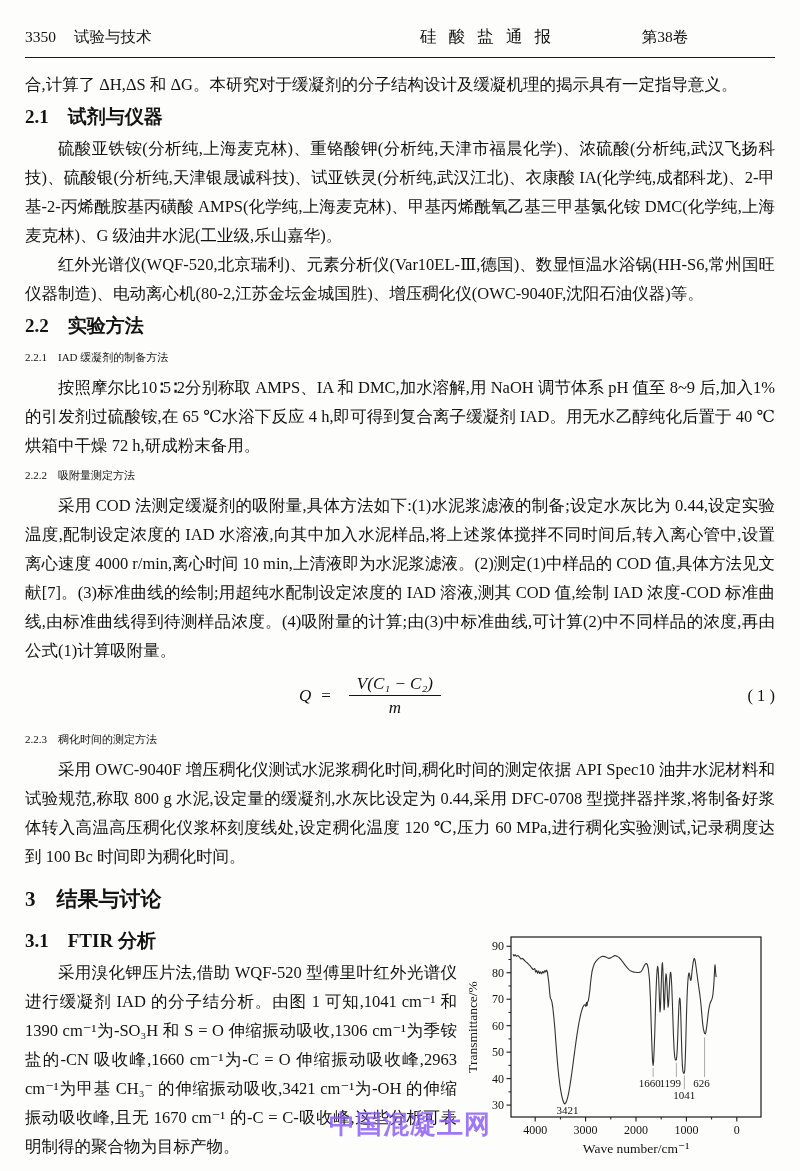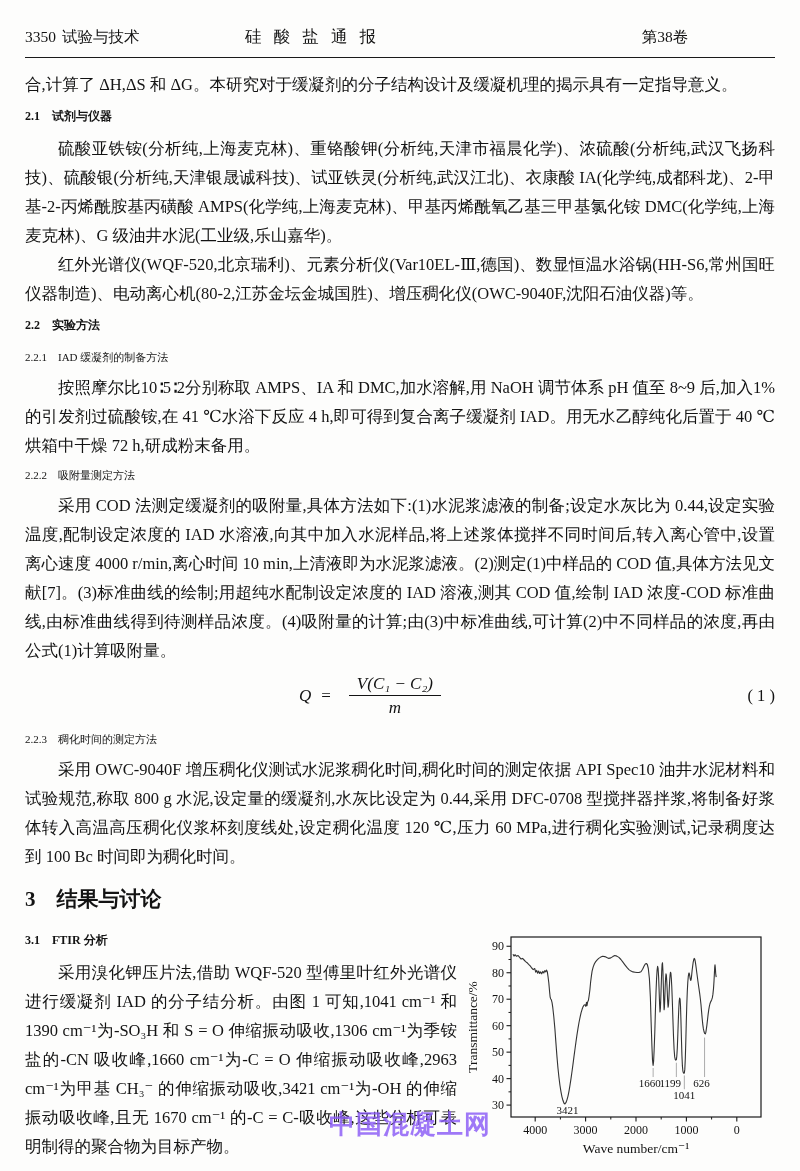--- a/index.html
+++ b/index.html
@@ -9,28 +9,28 @@
     margin:0 auto;
     background:#fdfdfc;
     color:#131313;
     font-family:"Liberation Serif","DejaVu Serif",serif;
     font-size:16.5px;
     line-height:29px;
     overflow:hidden;
   }
   #content{padding:20px 25px 0 25px;}
   .hdr{display:flex;align-items:baseline;font-size:15.5px;padding:2px 0 6px 0;}
-  .hdr .left{width:220px;display:flex;gap:6px;}
-  .hdr .center{flex:1;text-align:left;letter-spacing:4px;font-size:16.5px;}
+  .hdr .left{width:220px;display:flex;gap:18px;}
+  .hdr .center{flex:1;text-align:right;letter-spacing:4px;font-size:16.5px;}
   .hdr .right{width:220px;text-align:center;}
   .hdr-rule{border:none;border-top:1.8px solid #1a1a1a;margin:0 0 12px 0;}
   p{margin:0;text-align:justify;}
   .indent{text-indent:2em;}
   h2.sec{font-size:21px;font-weight:bold;margin:15px 0 11px 0;line-height:26px;}
-  h3.sub{font-size:12px;font-weight:bold;margin:3px 0 3px 0;line-height:29px;}
+  h3.sub{font-size:19px;font-weight:bold;margin:3px 0 3px 0;line-height:29px;}
   h4.subsub{font-size:11px;font-weight:normal;margin:1px 0 1px 0;line-height:29px;}
   .var{font-style:italic;font-family:"Liberation Serif",serif;}
   .formula-row{display:flex;align-items:center;margin:8px 0 6px 0;}
   .formula-row .fspacer{flex:1;}
   .formula-center{display:flex;align-items:center;gap:10px;font-size:17px;}
   .frac{display:inline-block;text-align:center;vertical-align:middle;line-height:1.25;margin-left:8px;}
   .frac .num{display:block;border-bottom:1.2px solid #131313;padding:0 8px 1px 8px;}
   .frac .den{display:block;padding-top:1px;}
   .eqnum{width:60px;text-align:right;}
   .columns{display:flex;gap:8px;margin-top:2px;}
@@ -65,21 +65,21 @@
     <p>合,计算了 ΔH,ΔS 和 ΔG。本研究对于缓凝剂的分子结构设计及缓凝机理的揭示具有一定指导意义。</p>
 
 
     <h3 class="sub">2.1　试剂与仪器</h3>
     <p class="indent">硫酸亚铁铵(分析纯,上海麦克林)、重铬酸钾(分析纯,天津市福晨化学)、浓硫酸(分析纯,武汉飞扬科技)、硫酸银(分析纯,天津银晟诚科技)、试亚铁灵(分析纯,武汉江北)、衣康酸 IA(化学纯,成都科龙)、2-甲基-2-丙烯酰胺基丙磺酸 AMPS(化学纯,上海麦克林)、甲基丙烯酰氧乙基三甲基氯化铵 DMC(化学纯,上海麦克林)、G 级油井水泥(工业级,乐山嘉华)。</p>
     <p class="indent">红外光谱仪(WQF-520,北京瑞利)、元素分析仪(Var10EL-Ⅲ,德国)、数显恒温水浴锅(HH-S6,常州国旺仪器制造)、电动离心机(80-2,江苏金坛金城国胜)、增压稠化仪(OWC-9040F,沈阳石油仪器)等。</p>
 
     <h3 class="sub">2.2　实验方法</h3>
 
     <h4 class="subsub">2.2.1　IAD 缓凝剂的制备方法</h4>
-    <p class="indent">按照摩尔比10∶5∶2分别称取 AMPS、IA 和 DMC,加水溶解,用 NaOH 调节体系 pH 值至 8~9 后,加入1%的引发剂过硫酸铵,在 41 ℃水浴下反应 4 h,即可得到复合离子缓凝剂 IAD。用无水乙醇纯化后置于 40 ℃烘箱中干燥 72 h,研成粉末备用。</p>
+    <p class="indent">按照摩尔比10∶5∶2分别称取 AMPS、IA 和 DMC,加水溶解,用 NaOH 调节体系 pH 值至 8~9 后,加入1%的引发剂过硫酸铵,在 65 ℃水浴下反应 4 h,即可得到复合离子缓凝剂 IAD。用无水乙醇纯化后置于 40 ℃烘箱中干燥 72 h,研成粉末备用。</p>
 
     <h4 class="subsub">2.2.2　吸附量测定方法</h4>
     <p class="indent">采用 COD 法测定缓凝剂的吸附量,具体方法如下:(1)水泥浆滤液的制备;设定水灰比为 0.44,设定实验温度,配制设定浓度的 IAD 水溶液,向其中加入水泥样品,将上述浆体搅拌不同时间后,转入离心管中,设置离心速度 4000 r/min,离心时间 10 min,上清液即为水泥浆滤液。(2)测定(1)中样品的 COD 值,具体方法见文献[7]。(3)标准曲线的绘制;用超纯水配制设定浓度的 IAD 溶液,测其 COD 值,绘制 IAD 浓度-COD 标准曲线,由标准曲线得到待测样品浓度。(4)吸附量的计算;由(3)中标准曲线,可计算(2)中不同样品的浓度,再由公式(1)计算吸附量。</p>
 
     <div class="formula-row">
       <span class="fspacer"></span>
       <span class="formula-center">
         <span class="var">Q</span>
         <span>=</span>
         <span class="frac">

